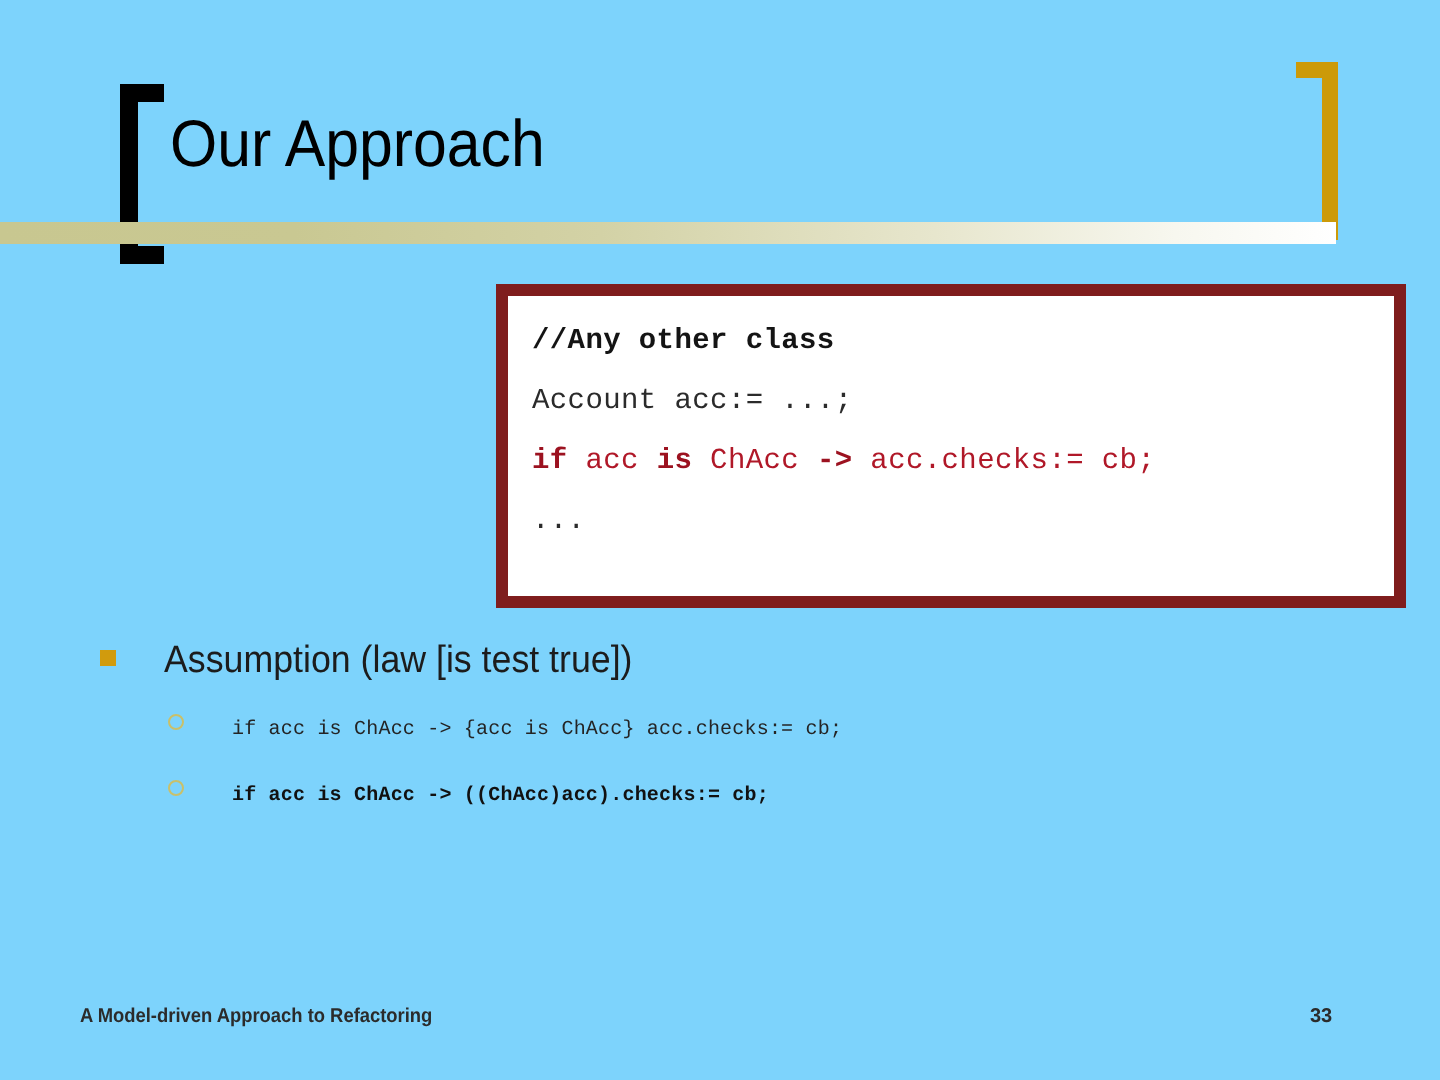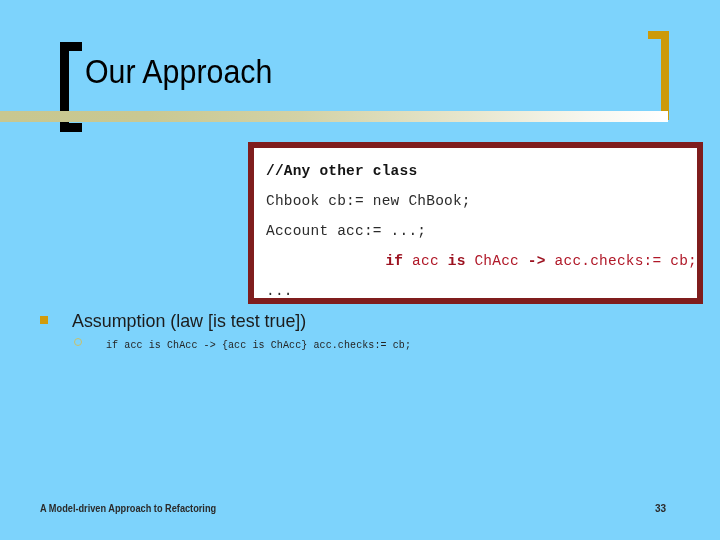--- a/index.html
+++ b/index.html
@@ -92,39 +92,38 @@
     color: #2b2b2b;
     white-space: pre;
     letter-spacing: 0.2px;
   }
   .code-line.bold {
     font-weight: bold;
     color: #141414;
   }
   .code-line.red {
     color: #b01828;
-    text-align: right;
   }
   .code-line.red .kw {
     font-weight: bold;
     color: #9c1220;
   }
 
   
   .bullets {
     position: absolute;
     left: 38px;
     top: 310px;
     width: 660px;
   }
   .bullet-row {
     position: relative;
     display: flex;
     align-items: baseline;
-    margin: 0;
+    margin: 10px;
   }
   .lvl1 {
     height: 26px;
   }
   .lvl2 {
     height: 23px;
   }
   .marker-square {
     flex: 0 0 auto;
     width: 8px;
@@ -199,38 +198,41 @@
 
 <div class="slide">
 
   <div class="title-bracket-left"></div>
   <div class="title-bracket-right"></div>
   <div class="title-text">Our Approach</div>
   <div class="title-rule"></div>
 
   <div class="code-box">
     <div class="code-line bold">//Any other class</div>
-    <div class="code-line">Chbook cb:= new ChBook;</div>
     <div class="code-line">Account acc:= ...;</div>
     <div class="code-line red"><span class="kw">if</span><span> acc </span><span class="kw">is</span><span> ChAcc </span><span class="kw">-&gt;</span><span> acc.checks:= cb;</span></div>
     <div class="code-line">...</div>
   </div>
 
   <div class="bullets">
 
     <div class="bullet-row lvl1">
       <span class="marker-square"></span>
       <span class="lvl1-text">Assumption (law [is test true])</span>
     </div>
 
     <div class="bullet-row lvl2">
       <span class="marker-circle"></span>
       <span class="lvl2-text">if acc is ChAcc -&gt; {acc is ChAcc} acc.checks:= cb;</span>
     </div>
 
 
+    <div class="bullet-row lvl2">
+      <span class="marker-circle"></span>
+      <span class="lvl2-text bold">if acc is ChAcc -&gt; ((ChAcc)acc).checks:= cb;</span>
+    </div>
 
   </div>
 
   <div class="footer-left">A Model-driven Approach to Refactoring</div>
   <div class="footer-right">33</div>
 
 </div>
 
 </body></html>

